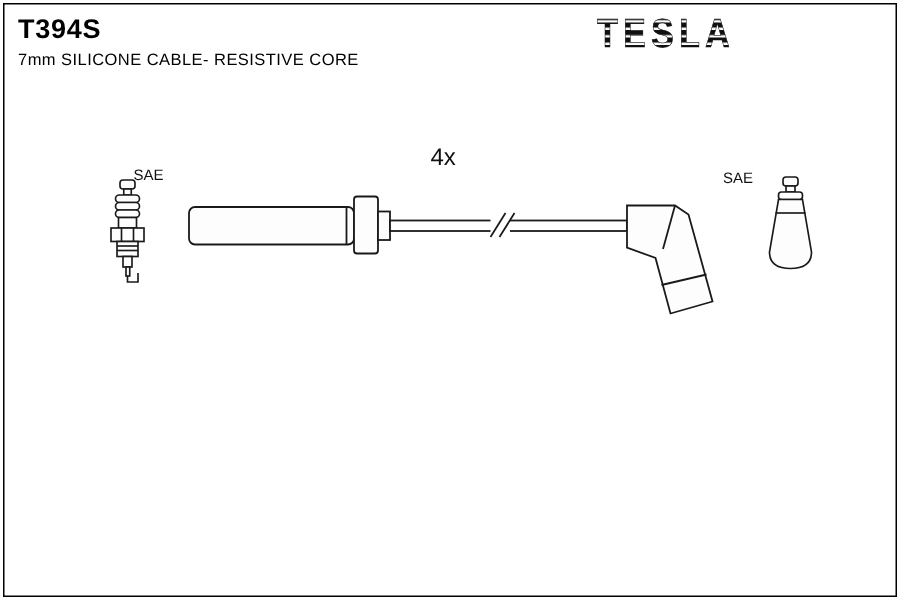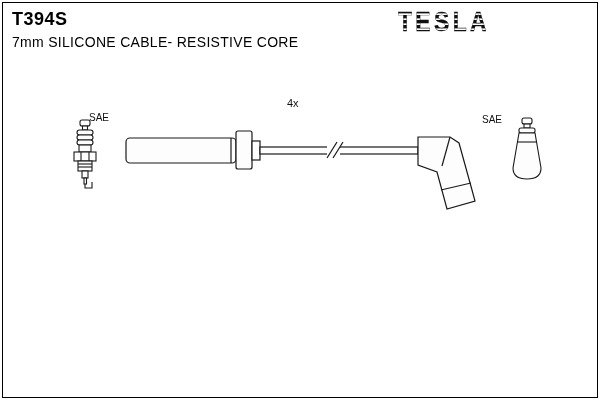--- a/index.html
+++ b/index.html
@@ -25,28 +25,28 @@
     position: absolute;
     left: 12px; top: 9px;
     font-size: 18px;
     font-weight: bold;
     color: #000000;
     letter-spacing: 0.5px;
   }
   .subtitle {
     position: absolute;
     left: 12px; top: 34px;
-    font-size: 14px;
+    font-size: 11px;
     color: #000000;
     letter-spacing: 0.3px;
   }
   .qty-label {
     position: absolute;
     left: 287px; top: 97px;
-    font-size: 11px;
+    font-size: 16px;
     color: #111111;
   }
   .sae-label {
     position: absolute;
     font-size: 10px;
     color: #111111;
   }
   .sae-left { left: 89px; top: 112px; }
   .sae-right { left: 482px; top: 114px; }
   .drawing-svg {

